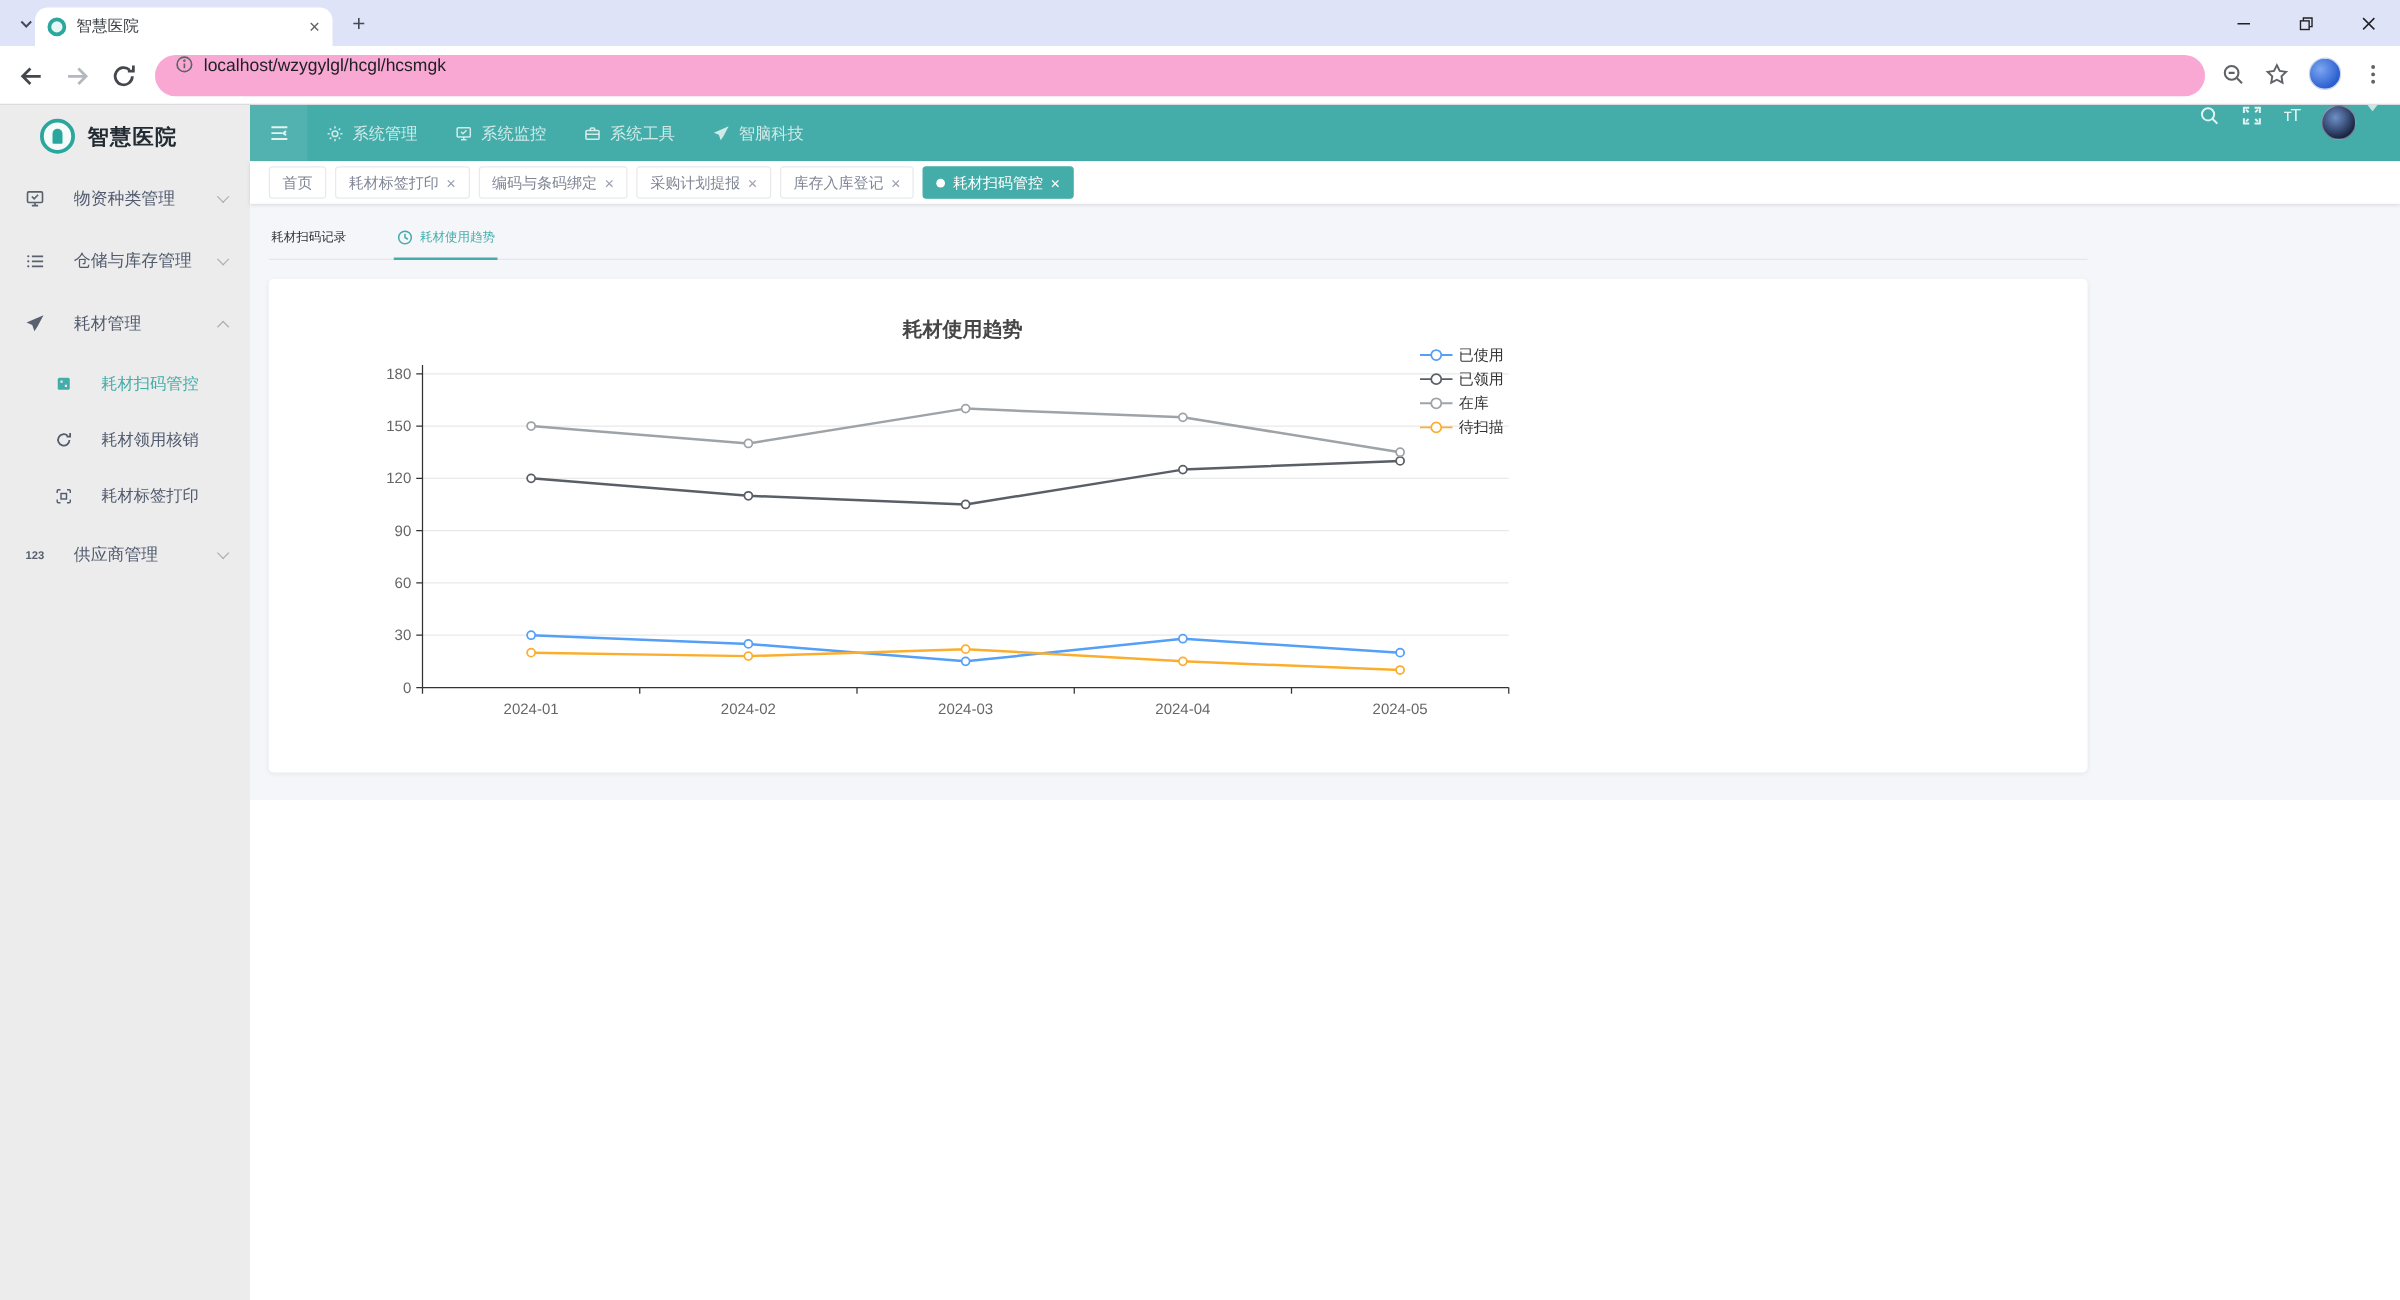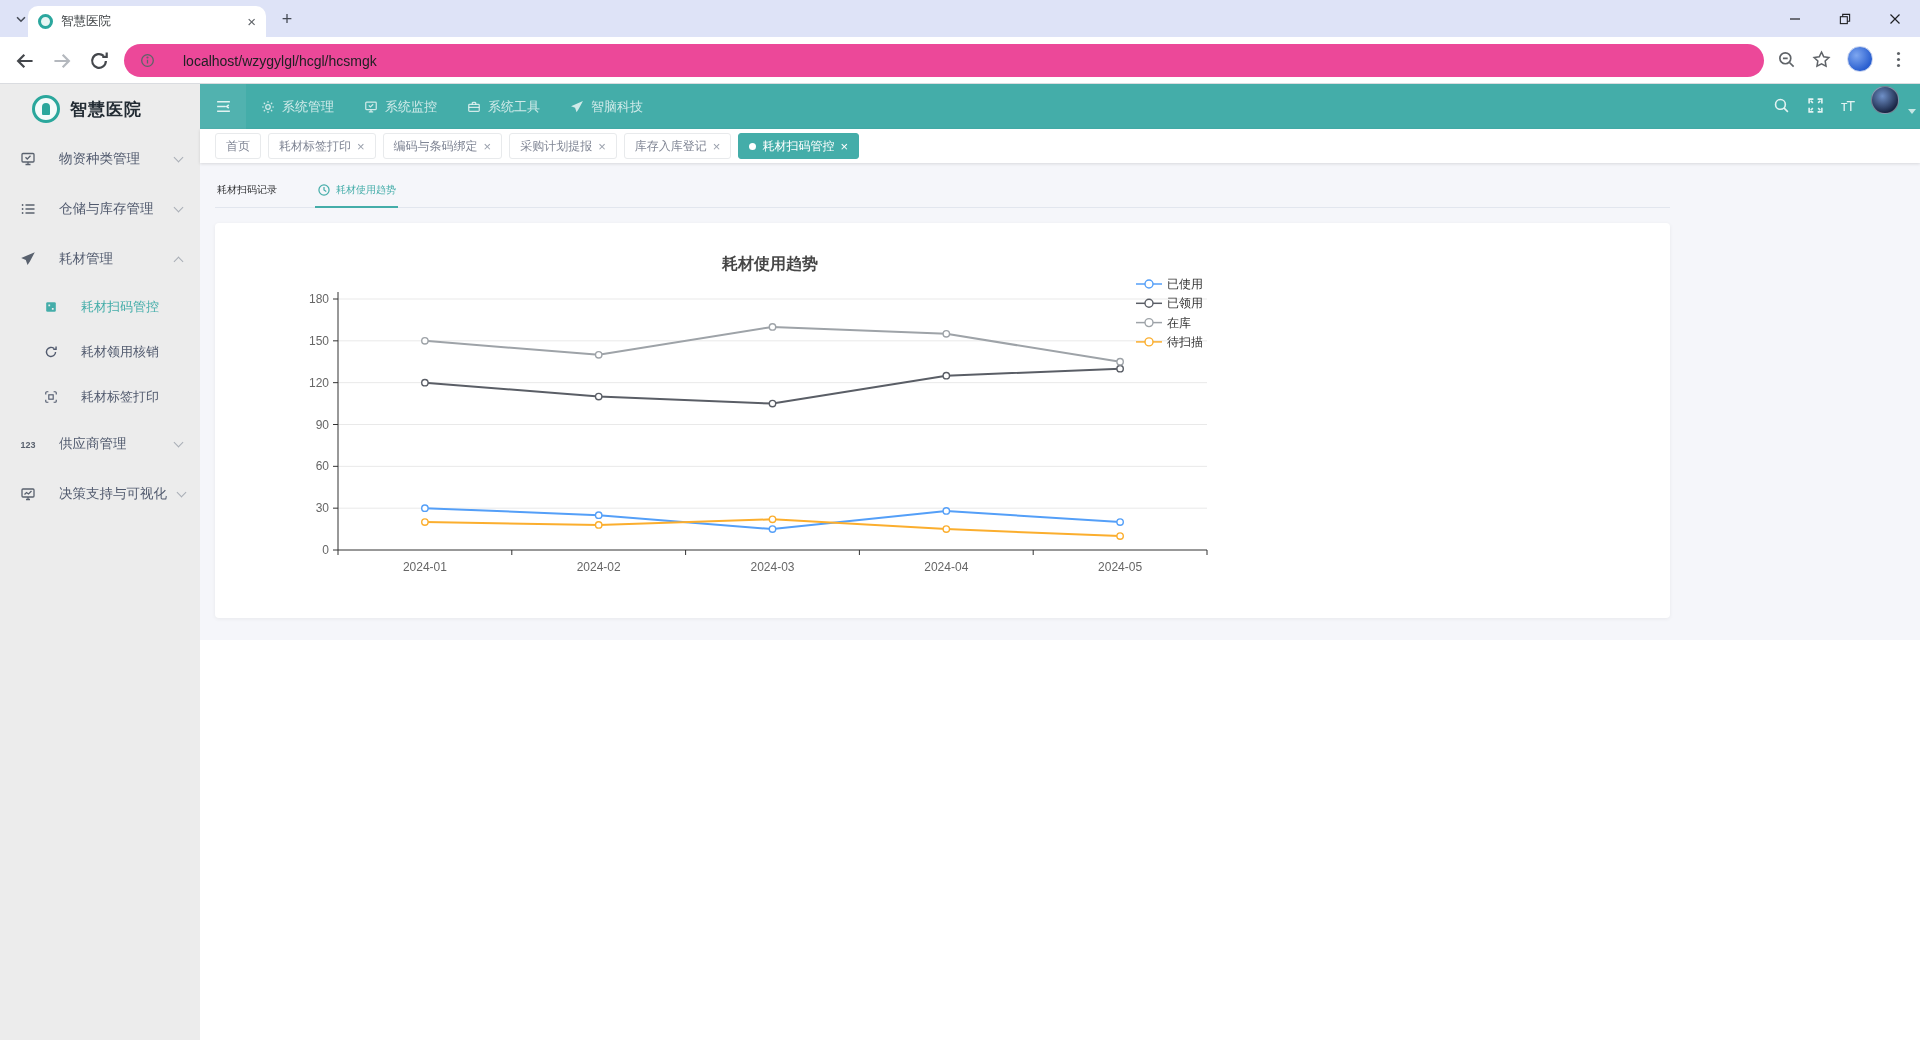--- a/index.html
+++ b/index.html
@@ -17,22 +17,22 @@
   .btab-close { font-size:15px; color:#5f6368; line-height:1; }
   .newtab-btn { position:absolute; left:276px; top:8px; width:22px; height:22px; font-size:18px;
     color:#454b56; display:flex; align-items:center; justify-content:center; }
   .wincontrols { position:absolute; right:0; top:0; height:37px; display:flex; }
   .winbtn { width:50px; height:37px; display:flex; align-items:center; justify-content:center; color:#202124; }
 
   .toolbar { position:absolute; left:0; top:37px; width:1920px; height:47px; background:#fff;
     border-bottom:1px solid #dadce0; }
   .navbtn { position:absolute; top:13px; width:22px; height:22px; color:#44474c; }
   .navbtn.fwd { color:#b4b8be; }
-  .omnibox { position:absolute; left:124px; top:7px; height:33px; width:1640px; background:#ec4899;
-    border-radius:17px; display:flex; align-items:center; padding:0 16px; gap:28px; }
+  .omnibox { position:absolute; left:124px; top:7px; height:33px; width:1640px; background:#f9a8d4;
+    border-radius:17px; display:flex; align-items:flex-start; padding:0 16px; gap:8px; }
   .info-ic { width:15px; height:15px; color:#5f6368; flex:none; }
   .urltext { font-size:14px; color:#202124; }
   .tb-right { position:absolute; right:12px; top:9px; display:flex; align-items:center; gap:16px; }
   .tb-ic { width:19px; height:19px; color:#5f6368; }
   .profile-avatar { width:26px; height:26px; border-radius:50%;
     background:radial-gradient(circle at 35% 35%, #7ea7f0, #2a5fd0 70%); border:1px solid #c8d4f0; }
 
   
   .sidebar { position:absolute; left:0; top:84px; width:200px; height:956px; background:#ececec; }
   .logo-row { height:50px; display:flex; align-items:center; padding-left:32px; gap:10px; }
@@ -53,22 +53,22 @@
 
   
   .appnav { position:absolute; left:200px; top:84px; width:1720px; height:45px; background:#44ada9;
     display:flex; align-items:stretch; }
   .hamb { width:46px; display:flex; align-items:center; justify-content:center; color:#e3f3f2;
     background:rgba(255,255,255,.07); flex:none; }
   .nav-item { display:flex; align-items:center; gap:7px; padding:0 15px; font-size:13px;
     color:rgba(255,255,255,.75); white-space:nowrap; }
   .nav-item .ni-ic { width:14px; height:14px; }
   .nav-item.active { background:#2e837d; color:#fff; }
-  .appnav-right { position:absolute; right:0; top:0; height:30px; display:flex; align-items:flex-end;
-    gap:17px; padding-right:4px; color:rgba(255,255,255,.85); }
+  .appnav-right { position:absolute; right:0; top:0; height:30px; display:flex; align-items:flex-start;
+    gap:17px; padding-right:18px; color:rgba(255,255,255,.85); }
   .an-ic { width:17px; height:17px; }
   .font-ic { font-size:14px; letter-spacing:-1px; color:rgba(255,255,255,.85); }
   .user-avatar { width:28px; height:28px; border-radius:50%;
     background:radial-gradient(circle at 40% 35%, #6f90c8, #15213f 75%); border:1px solid rgba(255,255,255,.4); }
   .caret-down { width:0; height:0; border-left:4px solid transparent; border-right:4px solid transparent;
     border-top:5px solid rgba(255,255,255,.7); margin-left:-8px; }
 
   
   .chipsrow { position:absolute; left:200px; top:129px; width:1720px; height:34px; background:#fff;
     box-shadow:0 1px 3px rgba(0,0,0,.12); display:flex; align-items:center; padding-left:15px; gap:7px; z-index:2; }
@@ -248,30 +248,20 @@
   <div class="m-item">
     <span class="mi-ic">
       <svg width="16" height="16" viewBox="0 0 16 16">
           <text x="8" y="11.5" text-anchor="middle" font-size="9" font-weight="bold" fill="currentColor">123</text>
         </svg>
     </span>
     <span class="m-label">供应商管理</span>
     <span class="chev"></span>
   </div>
 
-  <div class="m-item">
-    <span class="mi-ic">
-      <svg width="16" height="16" viewBox="0 0 16 16" fill="none" stroke="currentColor" stroke-width="1.3">
-          <rect x="2" y="3" width="12" height="8" rx="1"></rect>
-          <path d="M6 13.5h4M8 11v2.5M4.5 8.5l2-2 2 1.5 3-3"></path>
-        </svg>
-    </span>
-    <span class="m-label">决策支持与可视化</span>
-    <span class="chev"></span>
-  </div>
 </div>
 
 <div class="appnav">
   <div class="hamb">
     <svg width="17" height="17" viewBox="0 0 16 16" stroke="currentColor" stroke-width="1.5" fill="none">
         <path d="M2 3.5h12M2 8h8M2 12.5h12M13 6.5L11 8l2 1.5"></path>
       </svg>
   </div>
   <div class="nav-item">
     <span class="ni-ic">

